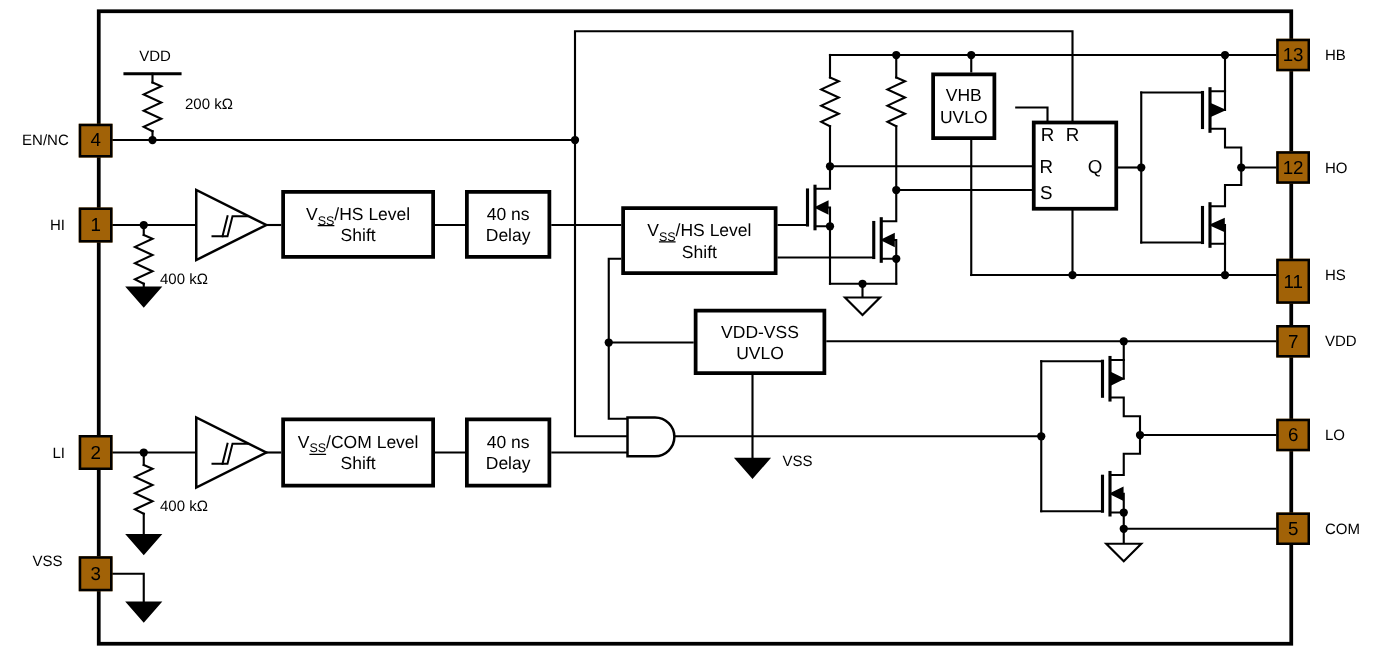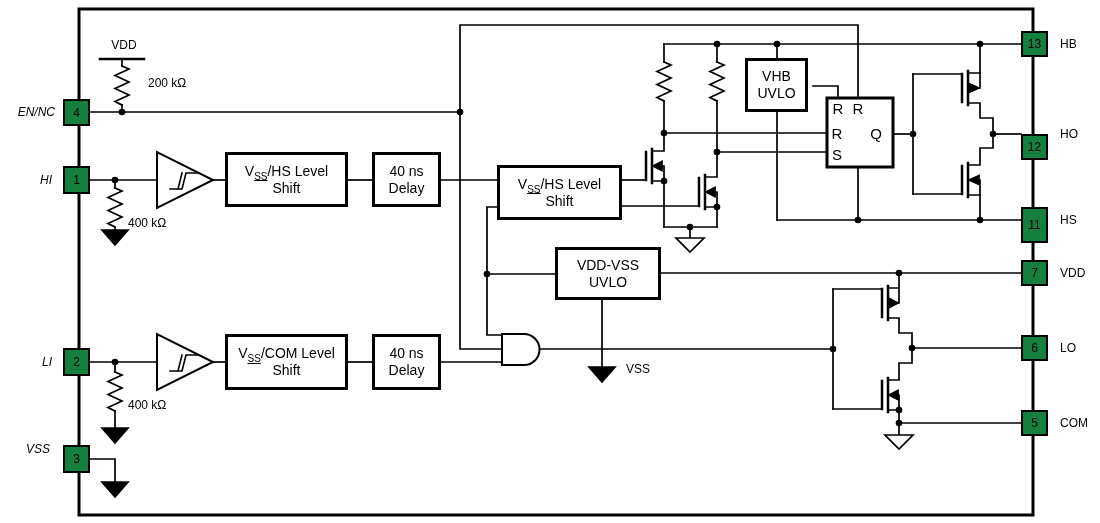--- a/index.html
+++ b/index.html
@@ -1,27 +1,27 @@
 <!DOCTYPE html>
 <html><head>
 <meta charset="utf-8">
 <style>
   html,body{margin:0;padding:0;background:#fff;}
   #stage{position:relative;width:1100px;height:523px;background:#fff;
          font-family:"Liberation Sans",sans-serif;color:#000;overflow:hidden;}
   #stage svg{position:absolute;left:0;top:0;}
   .lab{position:absolute;font-size:12px;line-height:18px;white-space:nowrap;}
-  .pl{text-align:right;font-style:italic;}
+  .pl{text-align:right;}
   .ctr{text-align:center;}
   .block{position:absolute;box-sizing:border-box;border:3px solid #000;background:#fff;
          display:flex;flex-direction:column;align-items:center;justify-content:center;
          font-size:14px;line-height:17px;text-align:center;}
   .block sub{font-size:10px;line-height:0;text-decoration:underline;}
-  .pin{position:absolute;box-sizing:border-box;border:2px solid #000;background:#15803d;
-       display:flex;align-items:center;justify-content:center;font-size:12px;}
+  .pin{position:absolute;box-sizing:border-box;border:2px solid #000;background:#a16207;
+       display:flex;align-items:center;justify-content:center;font-size:15px;}
   .ll{position:absolute;width:16px;font-size:15px;line-height:16px;text-align:center;}
 </style>
 </head>
 <body>
 
 <div id="stage">
 
 <svg width="1100" height="523" viewBox="0 0 1100 523">
   <g fill="none" stroke="#000" stroke-width="1.7" stroke-linecap="square">
 
@@ -217,41 +217,41 @@
   <div>Shift</div>
 </div>
 <div class="block" style="left:225px;top:334px;width:123px;height:56px">
   <div><span>V</span><sub>SS</sub><span>/COM Level</span></div>
   <div>Shift</div>
 </div>
 <div class="block" style="left:372px;top:334px;width:69px;height:56px">
   <div>40 ns</div>
   <div>Delay</div>
 </div>
-<div class="block" style="left:745px;top:58px;width:63px;height:54px">
+<div class="block" style="left:745px;top:58px;width:52px;height:54px">
   <div>VHB</div>
   <div>UVLO</div>
 </div>
 <div class="block" style="left:555px;top:247px;width:106px;height:53px">
   <div>VDD-VSS</div>
   <div>UVLO</div>
 </div>
 
 <div class="ll" style="left:830px;top:101px">R</div>
 <div class="ll" style="left:850px;top:101px">R</div>
 <div class="ll" style="left:829px;top:126px">R</div>
 <div class="ll" style="left:829px;top:147px">S</div>
 <div class="ll" style="left:868px;top:126px">Q</div>
 
 <div class="pin" style="left:63px;top:99px;width:27px;height:27px">4</div>
 <div class="pin" style="left:63px;top:166px;width:27px;height:28px">1</div>
 <div class="pin" style="left:63px;top:348px;width:27px;height:28px">2</div>
 <div class="pin" style="left:63px;top:445px;width:27px;height:28px">3</div>
 <div class="pin" style="left:1021px;top:31px;width:27px;height:26px">13</div>
-<div class="pin" style="left:1021px;top:134px;width:27px;height:26px">12</div>
+<div class="pin" style="left:1021px;top:121px;width:27px;height:26px">12</div>
 <div class="pin" style="left:1021px;top:207px;width:27px;height:36px">11</div>
 <div class="pin" style="left:1021px;top:260px;width:27px;height:26px">7</div>
 <div class="pin" style="left:1021px;top:335px;width:27px;height:26px">6</div>
 <div class="pin" style="left:1021px;top:410px;width:27px;height:26px">5</div>
 
 <div class="lab pl" style="left:0;top:103px;width:55px">EN/NC</div>
 <div class="lab pl" style="left:0;top:171px;width:52px">HI</div>
 <div class="lab pl" style="left:0;top:353px;width:52px">LI</div>
 <div class="lab pl" style="left:0;top:440px;width:50px">VSS</div>
 <div class="lab" style="left:1060px;top:35px">HB</div>

